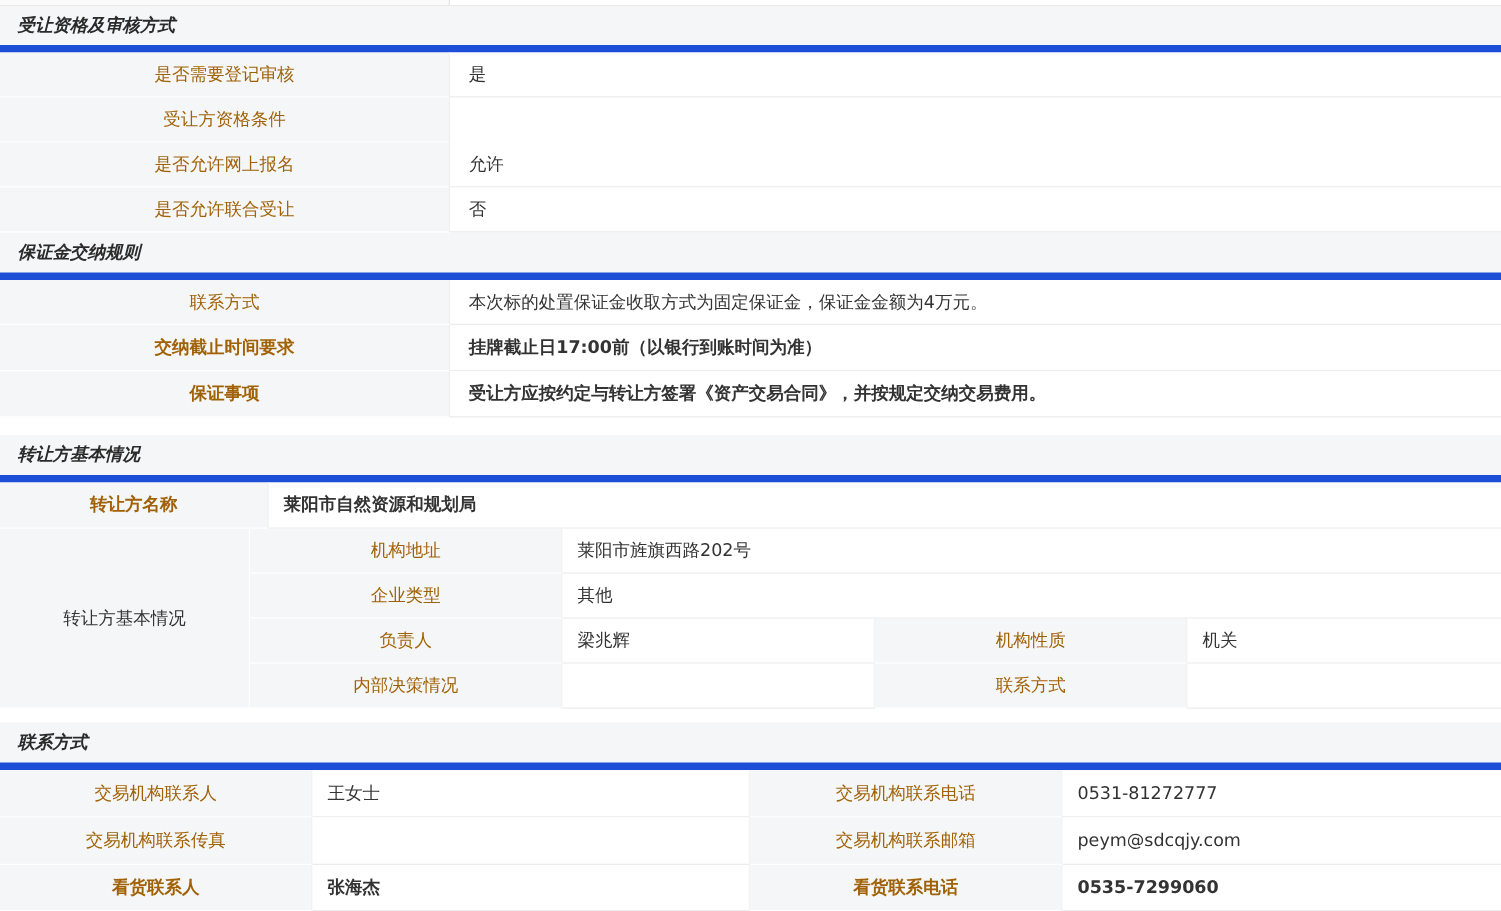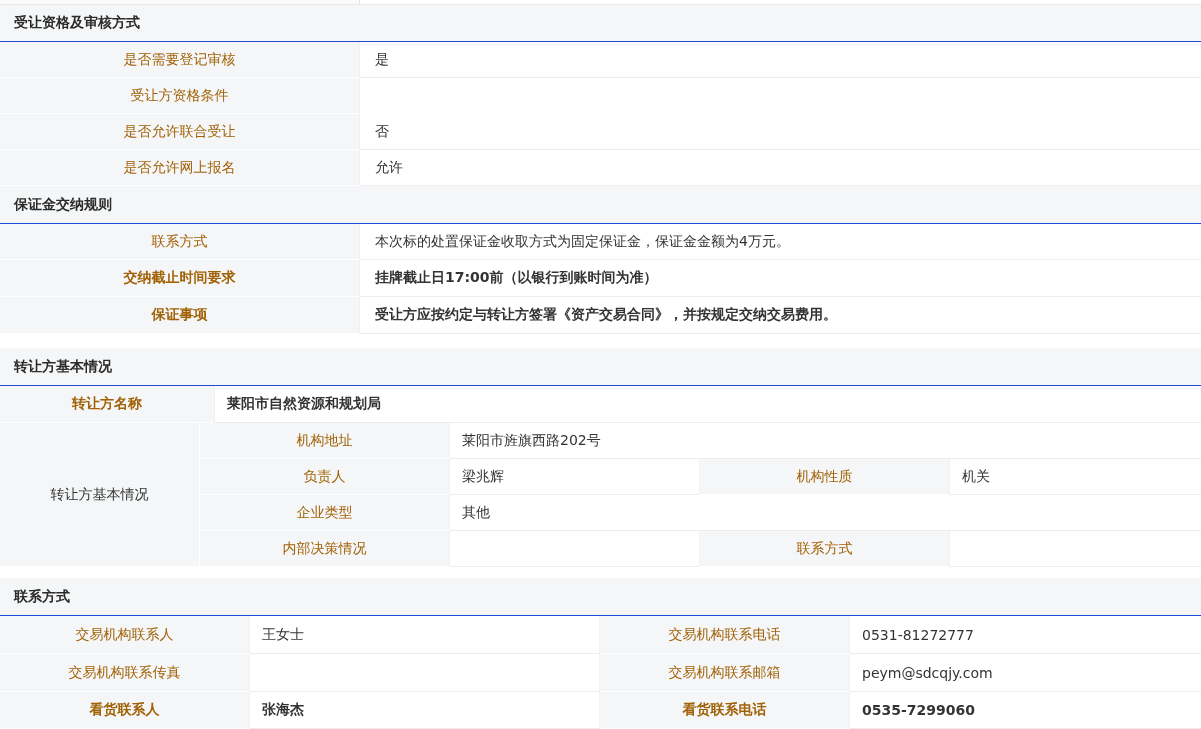--- a/index.html
+++ b/index.html
@@ -15,21 +15,22 @@
   
   .sliver { height: 5px; display: flex; border-bottom: 1px solid #e9e9e9; }
   .sliver .left { width: 360px; background: #fbfbfb; border-right: 1px solid #e4e4e4; }
   .sliver .right { flex: 1; background: #fff; }
 
   
   .sec-header {
     height: 38px; background: #f5f6f7;
     display: flex; align-items: center;
     padding-left: 14px; font-weight: bold; color: #2b2b2b;
-    border-bottom: 1px solid #1d4ed8;
+    border-bottom: 6px solid #1d4ed8;
+    font-style: italic;
   }
   .h37 { height: 37px; }
 
   
   .row { display: flex; }
   .r36 { height: 36px; }
   .r37 { height: 37px; font-weight: bold; }
   .r38 { height: 38px; }
 
   .lbl {
@@ -81,26 +82,26 @@
   <div>
     <div class="sec-header h37">受让资格及审核方式</div>
     <div class="row r36">
       <div class="lbl w360">是否需要登记审核</div>
       <div class="val grow">是</div>
     </div>
     <div class="row r36">
       <div class="lbl w360">受让方资格条件</div>
     </div>
     <div class="row r36">
+      <div class="lbl w360">是否允许网上报名</div>
+      <div class="val grow">允许</div>
+    </div>
+    <div class="row r36">
       <div class="lbl w360">是否允许联合受让</div>
       <div class="val grow">否</div>
-    </div>
-    <div class="row r36">
-      <div class="lbl w360">是否允许网上报名</div>
-      <div class="val grow">允许</div>
     </div>
   </div>
 
   <div>
     <div class="sec-header">保证金交纳规则</div>
     <div class="row r36">
       <div class="lbl w360">联系方式</div>
       <div class="val grow">本次标的处置保证金收取方式为固定保证金，保证金金额为4万元。</div>
     </div>
     <div class="row r37">
@@ -126,29 +127,29 @@
     <div class="nested-wrap">
       <div class="outer-cell">转让方基本情况</div>
       <div class="nested-rows">
 
         <div class="row r36">
           <div class="lbl w250">机构地址</div>
           <div class="val grow pad12">莱阳市旌旗西路202号</div>
         </div>
 
         <div class="row r36">
+          <div class="lbl w250">企业类型</div>
+          <div class="val grow pad12">其他</div>
+        </div>
+
+        <div class="row r36">
           <div class="lbl w250">负责人</div>
           <div class="val w250 pad12 mid">梁兆辉</div>
           <div class="lbl w250">机构性质</div>
           <div class="val grow pad12">机关</div>
-        </div>
-
-        <div class="row r36">
-          <div class="lbl w250">企业类型</div>
-          <div class="val grow pad12">其他</div>
         </div>
 
         <div class="row r36">
           <div class="lbl w250">内部决策情况</div>
           <div class="val w250 pad12 mid"></div>
           <div class="lbl w250">联系方式</div>
           <div class="val grow pad12"></div>
         </div>
 
       </div>

